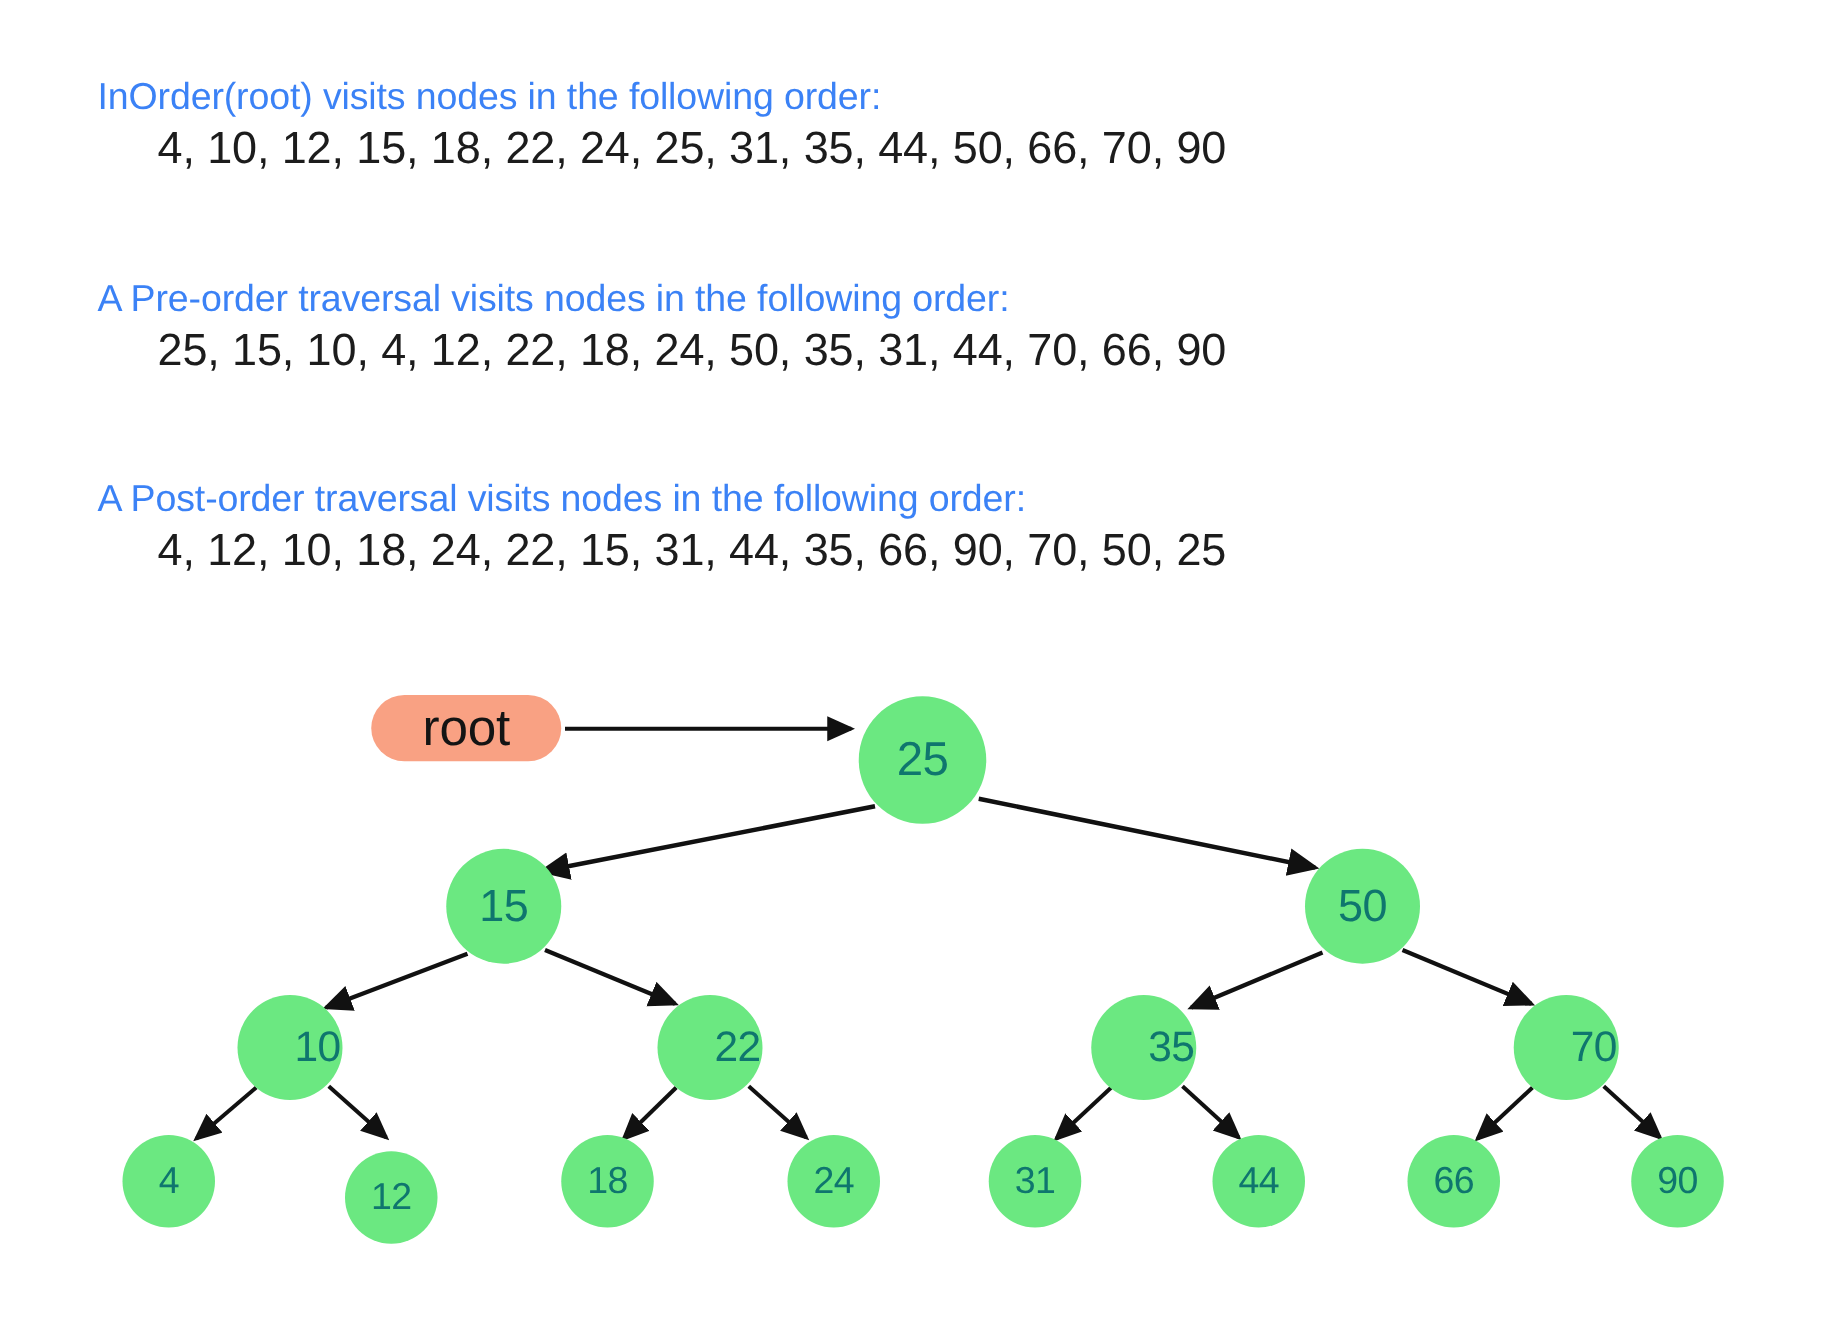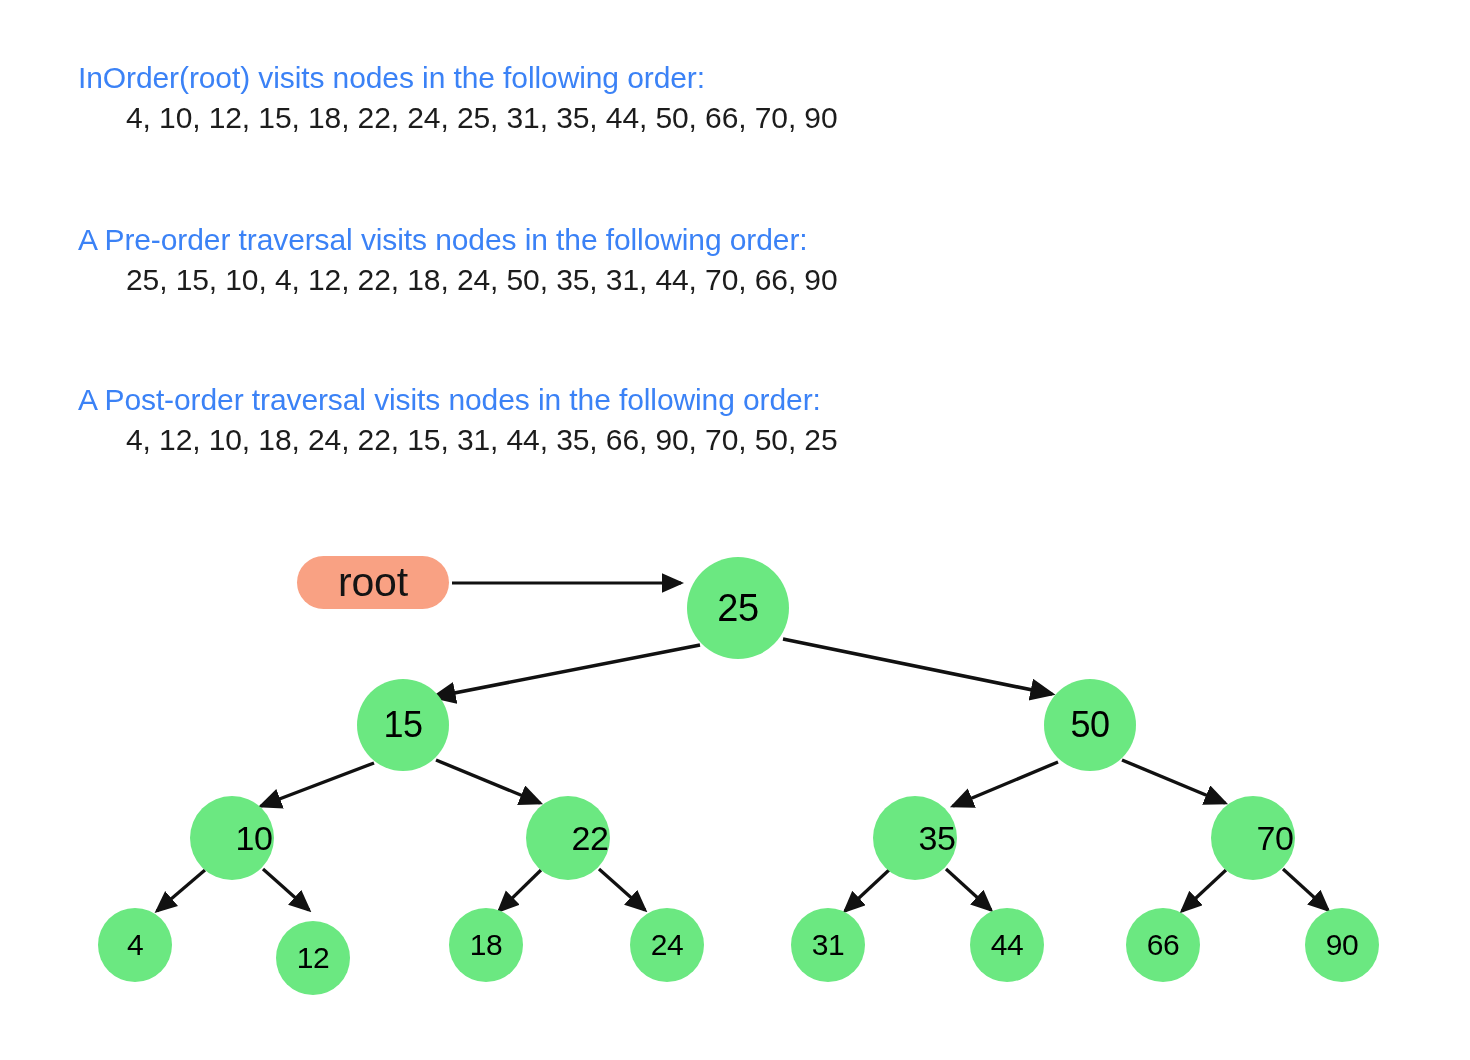--- a/index.html
+++ b/index.html
@@ -23,21 +23,21 @@
     left: 78px;
   }
   .traversal-heading {
     font-size: 30px;
     line-height: 40px;
     color: #3b82f6;
     white-space: nowrap;
     letter-spacing: -0.1px;
   }
   .traversal-sequence {
-    font-size: 30px;
+    font-size: 36px;
     line-height: 40px;
     color: #1c1c1c;
     white-space: nowrap;
     margin-left: 48px;
     letter-spacing: -0.1px;
   }
   #block-inorder   { top: 58px; }
   #block-preorder  { top: 220px; }
   #block-postorder { top: 380px; }
 
@@ -61,21 +61,21 @@
     position: absolute;
     border-radius: 50%;
     background: #6BE881;
     display: flex;
     align-items: center;
     justify-content: center;
     box-sizing: border-box;
   }
   .tree-node .node-label {
     font-size: 34px;
-    color: #000000;
+    color: #0f766e;
     line-height: 1;
     letter-spacing: -0.5px;
   }
   .tree-node.lvl0 { width: 102px; height: 102px; }
   .tree-node.lvl0 .node-label { font-size: 38px; }
   .tree-node.lvl1 { width: 92px;  height: 92px; }
   .tree-node.lvl1 .node-label { font-size: 36px; }
   .tree-node.lvl2 { width: 84px;  height: 84px; }
   .tree-node.lvl2 .node-label { font-size: 34px; margin-left: 44px; }
   .tree-node.lvl3 { width: 74px;  height: 74px; }

